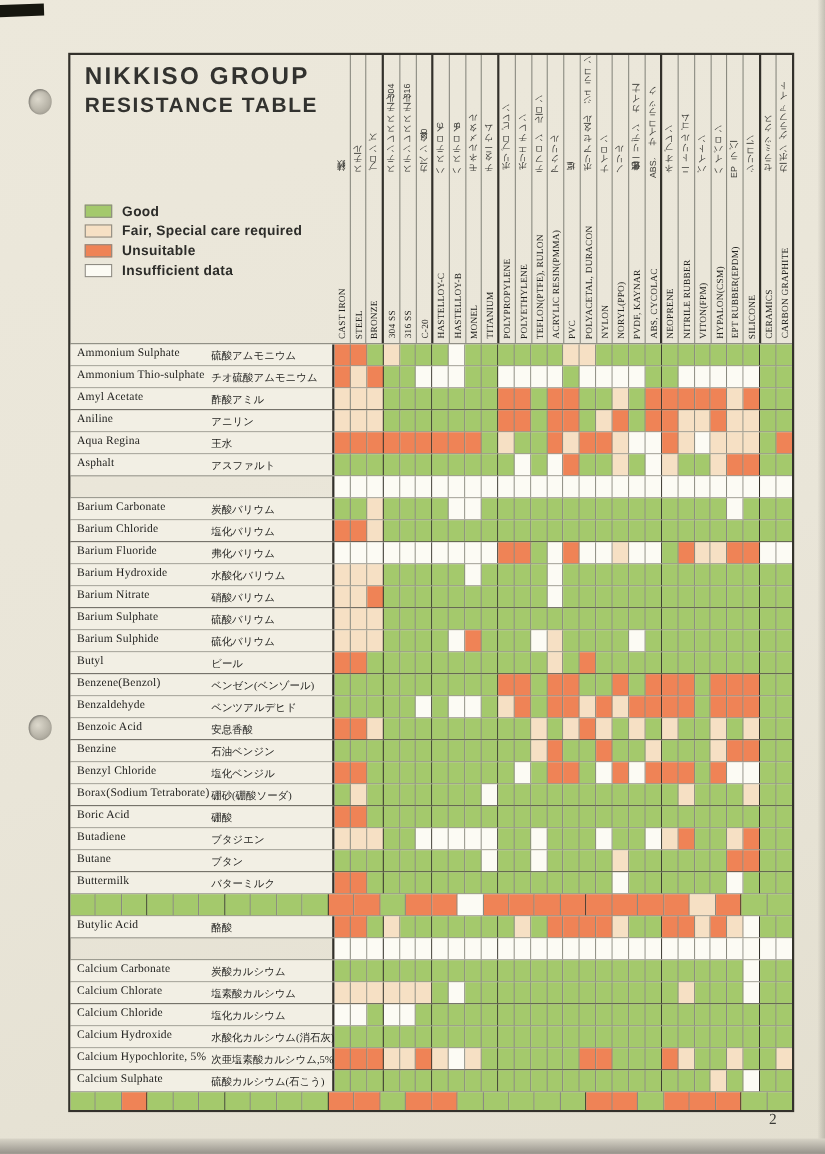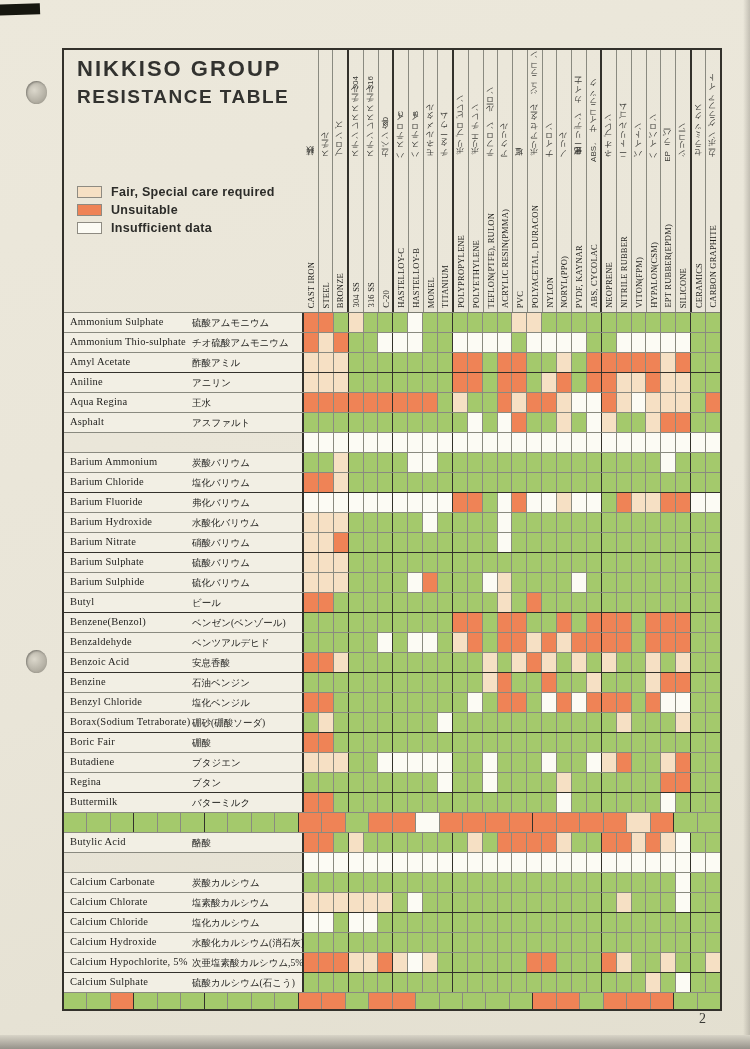--- a/index.html
+++ b/index.html
@@ -62,20 +62,24 @@
   <div class="hole h2"></div>
 
   <div class="frame">
     <div class="titleblock">
       <div class="t1">NIKKISO GROUP</div>
       <div class="t3">RESISTANCE TABLE</div>
     </div>
 
     <div class="legend">
         <div class="leg-item">
+          <span class="leg-swatch" style="background: rgb(164, 201, 108);"></span>
+          <span class="leg-label">Good</span>
+        </div>
+        <div class="leg-item">
           <span class="leg-swatch" style="background: rgb(246, 224, 196);"></span>
           <span class="leg-label">Fair, Special care required</span>
         </div>
         <div class="leg-item">
           <span class="leg-swatch" style="background: rgb(239, 131, 86);"></span>
           <span class="leg-label">Unsuitable</span>
         </div>
         <div class="leg-item">
           <span class="leg-swatch" style="background: rgb(252, 251, 244);"></span>
           <span class="leg-label">Insufficient data</span>
@@ -428,21 +432,21 @@
           <div class="cell" style="background: rgb(252, 251, 244);"></div>
           <div class="cell" style="background: rgb(252, 251, 244);"></div>
           <div class="cell" style="background: rgb(252, 251, 244);"></div>
           <div class="cell" style="background: rgb(252, 251, 244);"></div>
           <div class="cell gr" style="background: rgb(252, 251, 244);"></div>
           <div class="cell" style="background: rgb(252, 251, 244);"></div>
           <div class="cell" style="background: rgb(252, 251, 244);"></div>
         </div>
         <div class="row">
           <div class="label">
-            <span class="en">Barium Ammonium</span>
+            <span class="en">Barium Carbonate</span>
             <span class="jp">炭酸バリウム</span>
           </div>
           <div class="cell" style="background: rgb(164, 201, 108);"></div>
           <div class="cell" style="background: rgb(164, 201, 108);"></div>
           <div class="cell gr" style="background: rgb(246, 224, 196);"></div>
           <div class="cell" style="background: rgb(164, 201, 108);"></div>
           <div class="cell" style="background: rgb(164, 201, 108);"></div>
           <div class="cell gr" style="background: rgb(164, 201, 108);"></div>
           <div class="cell" style="background: rgb(164, 201, 108);"></div>
           <div class="cell" style="background: rgb(252, 251, 244);"></div>
@@ -904,21 +908,21 @@
           <div class="cell" style="background: rgb(246, 224, 196);"></div>
           <div class="cell" style="background: rgb(164, 201, 108);"></div>
           <div class="cell" style="background: rgb(164, 201, 108);"></div>
           <div class="cell" style="background: rgb(164, 201, 108);"></div>
           <div class="cell gr" style="background: rgb(246, 224, 196);"></div>
           <div class="cell" style="background: rgb(164, 201, 108);"></div>
           <div class="cell" style="background: rgb(164, 201, 108);"></div>
         </div>
         <div class="row">
           <div class="label">
-            <span class="en">Boric Fair</span>
+            <span class="en">Boric Acid</span>
             <span class="jp">硼酸</span>
           </div>
           <div class="cell" style="background: rgb(239, 131, 86);"></div>
           <div class="cell" style="background: rgb(239, 131, 86);"></div>
           <div class="cell gr" style="background: rgb(164, 201, 108);"></div>
           <div class="cell" style="background: rgb(164, 201, 108);"></div>
           <div class="cell" style="background: rgb(164, 201, 108);"></div>
           <div class="cell gr" style="background: rgb(164, 201, 108);"></div>
           <div class="cell" style="background: rgb(164, 201, 108);"></div>
           <div class="cell" style="background: rgb(164, 201, 108);"></div>
@@ -972,21 +976,21 @@
           <div class="cell" style="background: rgb(239, 131, 86);"></div>
           <div class="cell" style="background: rgb(164, 201, 108);"></div>
           <div class="cell" style="background: rgb(164, 201, 108);"></div>
           <div class="cell" style="background: rgb(246, 224, 196);"></div>
           <div class="cell gr" style="background: rgb(239, 131, 86);"></div>
           <div class="cell" style="background: rgb(164, 201, 108);"></div>
           <div class="cell" style="background: rgb(164, 201, 108);"></div>
         </div>
         <div class="row thick">
           <div class="label">
-            <span class="en">Regina</span>
+            <span class="en">Butane</span>
             <span class="jp">ブタン</span>
           </div>
           <div class="cell" style="background: rgb(164, 201, 108);"></div>
           <div class="cell" style="background: rgb(164, 201, 108);"></div>
           <div class="cell gr" style="background: rgb(164, 201, 108);"></div>
           <div class="cell" style="background: rgb(164, 201, 108);"></div>
           <div class="cell" style="background: rgb(164, 201, 108);"></div>
           <div class="cell gr" style="background: rgb(164, 201, 108);"></div>
           <div class="cell" style="background: rgb(164, 201, 108);"></div>
           <div class="cell" style="background: rgb(164, 201, 108);"></div>

